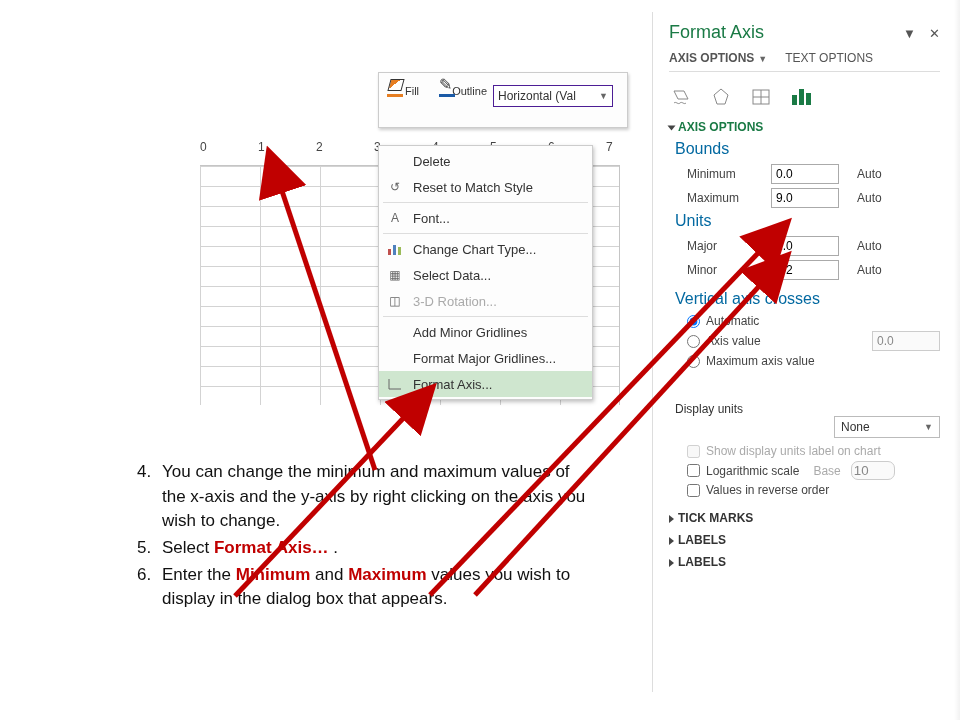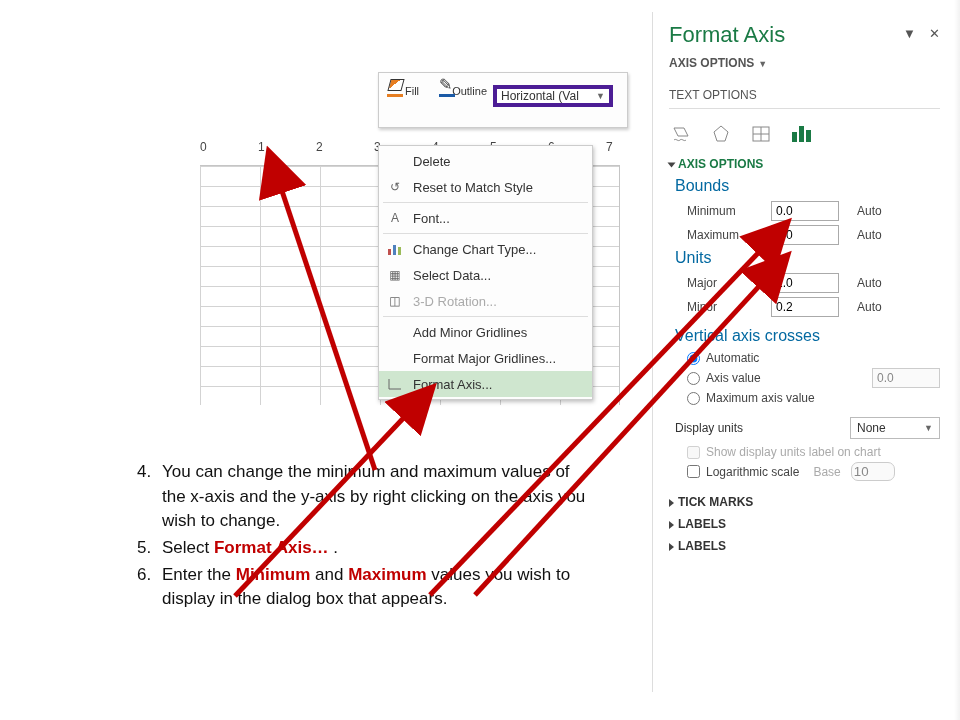--- a/index.html
+++ b/index.html
@@ -4,21 +4,21 @@
 <style>
   * { box-sizing: border-box; font-family: "Segoe UI", Tahoma, sans-serif; }
   body { margin:0; width:960px; height:720px; background:#fff; position:relative; font-size:13px; color:#333; }
 
   
   .mini-toolbar { position:absolute; left:378px; top:72px; width:250px; height:56px;
                   background:#fdfdfd; border:1px solid #ccc; box-shadow:1px 2px 3px rgba(0,0,0,0.2);
                   display:flex; align-items:flex-start; padding:4px 6px 2px 6px; gap:2px; }
   .tb-item { display:flex; align-items:flex-end; width:50px; cursor:pointer; padding-top:2px;}
   .tb-item .lbl { font-size:11px; margin-top:2px; color:#333; }
-  .tb-combo { margin-left:4px; margin-top:8px; width:120px; height:22px; border:4px solid #4c1d95;
+  .tb-combo { margin-left:4px; margin-top:8px; width:120px; height:22px; border:1px solid #4c1d95;
               background:#fff; display:flex; align-items:center; padding:0 4px; font-size:12px; justify-content:space-between;}
   .fill-icon { width:20px; height:18px; position:relative; }
   .fill-icon::before { content:""; position:absolute; left:4px; top:0; width:12px; height:10px; border:1px solid #333; transform:skewX(-15deg); background:linear-gradient(135deg,#e67e22 40%,#fff 40%); }
   .fill-icon::after { content:""; position:absolute; left:2px; bottom:0; width:16px; height:3px; background:#e67e22; }
   .outline-icon { width:20px; height:18px; position:relative; }
   .outline-icon::before { content:"✎"; position:absolute; font-size:16px; left:2px; top:-4px; color:#333; }
   .outline-icon::after { content:""; position:absolute; left:2px; bottom:0; width:16px; height:3px; background:#1b5aa6; }
   .dropcar { font-size:9px; color:#666; }
 
   
@@ -36,23 +36,23 @@
          border:1px solid #ccc; box-shadow:1px 2px 4px rgba(0,0,0,0.25); padding:2px 0; }
   .ctx-item { display:flex; align-items:center; height:26px; padding:0 8px 0 6px; font-size:13px; cursor:pointer; }
   .ctx-item.hl { background:#cfe6cf; }
   .ctx-item.disabled { color:#aaa; cursor:default; }
   .ctx-sep { height:1px; background:#ddd; margin:2px 4px; }
   .ctx-icon { width:20px; height:18px; margin-right:8px; display:flex; align-items:center; justify-content:center; font-size:12px; color:#666; }
 
   
   .pane { position:absolute; right:6px; top:12px; width:302px; height:680px;
           border-left:1px solid #ddd; background:#fff; padding:10px 14px 0 16px; }
-  .pane-title { color:#1a7a45; font-size:22px; font-weight:400; }
+  .pane-title { color:#1a7a45; font-size:18px; font-weight:400; }
   .pane-close { position:absolute; top:14px; right:12px; font-size:13px; color:#555; letter-spacing:2px; cursor:pointer; }
-  .pane-tabs { margin-top:8px; font-size:12px; display:flex; gap:18px;flex-direction:column; }
+  .pane-tabs { margin-top:8px; font-size:12px; display:flex; gap:18px; }
   .pane-tabs .active { color:#1a7a45; font-weight:bold; }
   .pane-tabs .t { color:#555; cursor:pointer; }
   .pane-tabs .dropcar { margin-left:4px; }
   .pane-sep { height:1px; background:#ddd; margin-top:6px; }
 
   .pane-icons { display:flex; gap:16px; margin:14px 0 12px 0; }
   .pi { width:24px; height:22px; cursor:pointer; display:flex; align-items:center; justify-content:center; }
   .pi-fill svg, .pi-effects svg, .pi-size svg { stroke:#888; fill:none; }
   .pi-bars { display:flex; align-items:flex-end; gap:2px; }
   .pi-bars span { width:5px; background:#1a7a45; }
@@ -68,22 +68,22 @@
   .field-row input[type=text] { width:68px; height:20px; border:1px solid #aaa; padding:0 4px; font-size:12px; }
   .field-row .auto { margin-left:18px; color:#444; cursor:pointer; }
 
   .radio-row, .check-row { display:flex; align-items:center; margin:3px 0 3px 18px; font-size:12px; gap:6px; color:#444; }
   .radio-row.disabled, .check-row.disabled { color:#aaa; }
   .radio-row input, .check-row input { margin:0; }
   .radio-row .valbox { margin-left:auto; }
   .radio-row .valbox input { width:68px; height:20px; border:1px solid #ccc; padding:0 4px; font-size:12px; color:#888; }
 
   .disp-row { display:flex; align-items:center; margin:12px 0 6px 6px; font-size:12px; gap:10px;}
-  .disp-combo { margin-left:auto; width:90px; height:22px; border:1px solid #bbb; padding:0 6px;
-                display:flex; align-items:center; justify-content:space-between; font-size:12px; background:#fff; }
+  .disp-combo { margin-left:auto; width:106px; height:22px; border:1px solid #bbb; padding:0 6px;
+                display:flex; align-items:center; justify-content:space-between; font-size:12px; background:#fff;margin-top:36px; }
   .log-row input[type=text] { width:44px; border:1px solid #ccc; color:#888; }
 
   
   .instr { position:absolute; left:116px; top:460px; width:480px; font-size:17px; line-height:1.45; color:#111; font-family:"Calibri","Segoe UI",sans-serif; }
   .instr ol { margin:0; padding-left:40px; }
   .instr li { margin-bottom:2px; padding-left:6px; }
   .instr .red { color:#c00000; font-weight:bold; }
 
   
   .arrows { position:absolute; left:0; top:0; pointer-events:none; }
@@ -270,20 +270,24 @@
   </div>
   <div class="check-row disabled">
     <input type="checkbox" disabled="" style="">
     <span>Show display units label on chart</span>
   </div>
   <div class="check-row log-row">
     <input type="checkbox" style="">
     <span>Logarithmic scale</span>
     <span style="margin-left:8px;color:#aaa">Base</span>
     <input type="text" disabled="" style="margin-left: 4px; border-radius: 7px;" value="10">
+  </div>
+  <div class="check-row">
+    <input type="checkbox" style="">
+    <span>Values in reverse order</span>
   </div>
 
   <div class="section-head collapsed" style="margin-top:14px">
     <span class="tri"></span><span>TICK MARKS</span>
   </div>
   <div class="section-head collapsed">
     <span class="tri"></span><span>LABELS</span>
   </div>
   <div class="section-head collapsed">
     <span class="tri"></span><span>LABELS</span>

